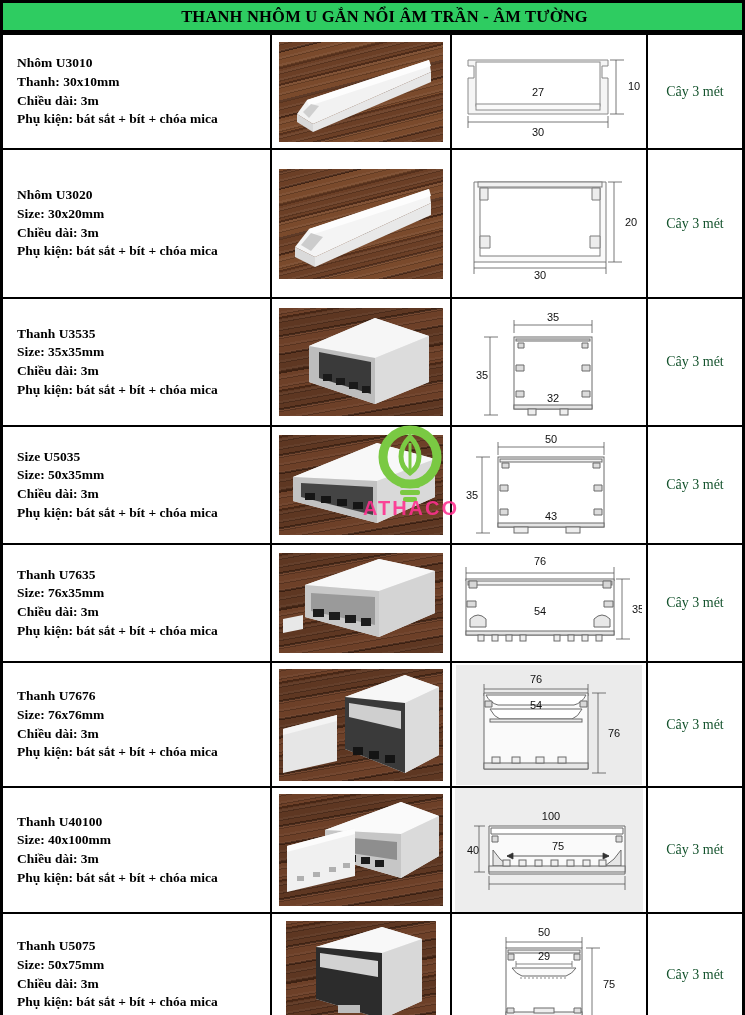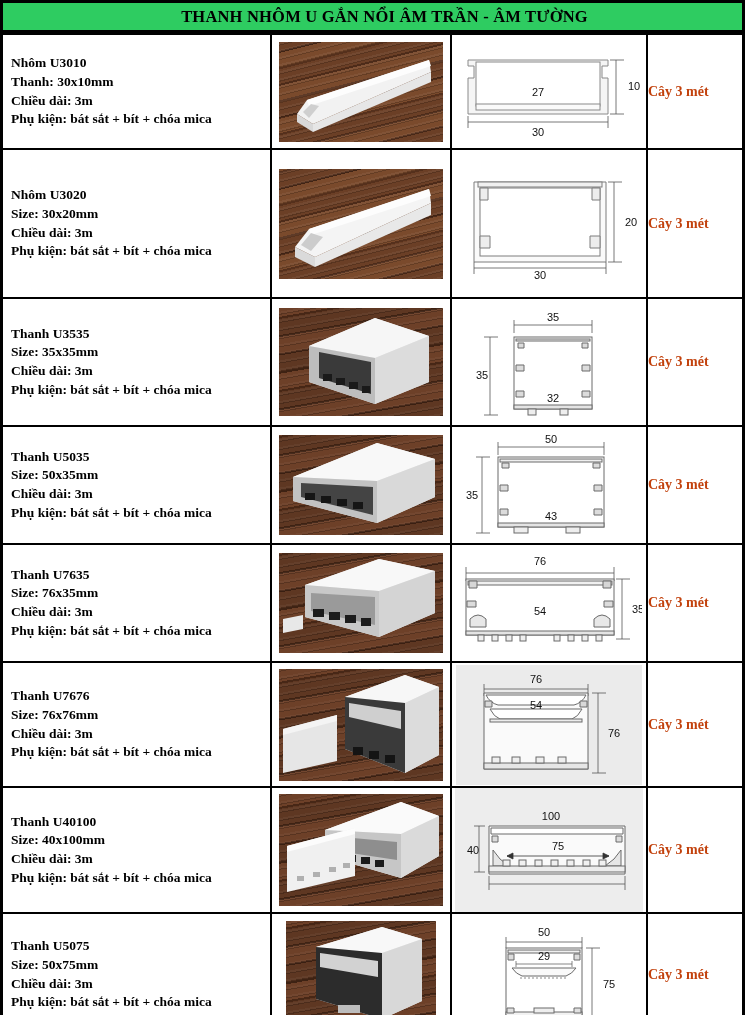--- a/index.html
+++ b/index.html
@@ -46,21 +46,21 @@
     width: 100%;
     border-collapse: collapse;
     table-layout: fixed;
   }
   .tbl td {
     border: 2px solid #000;
     padding: 0;
     vertical-align: middle;
     background: #fff;
   }
-  .tbl tr > td:first-child { border-left: none; }
+  .tbl tr > td:first-child { border-left: none; padding-left: 6px; }
   .tbl tr > td:last-child  { border-right: none; }
   .tbl tr:last-child > td  { border-bottom: none; }
 
   .col-spec  { width: 268px; }
   .col-photo { width: 180px; }
   .col-draw  { width: 196px; }
   .col-unit  { width: 95px; }
 
   
   .spec {
@@ -70,24 +70,24 @@
   .spec .line {
     font-size: 13.5px;
     font-weight: bold;
     color: #000;
     white-space: nowrap;
     font-family: "Liberation Serif", "DejaVu Serif", serif;
   }
 
   
   .unit {
-    text-align: left;
+    text-align: center;
     font-size: 14px;
-    font-weight: bold;
-    color: #c2410c;
+    font-weight: normal;
+    color: #14532d;
     font-family: "Liberation Serif", "DejaVu Serif", serif;
   }
 
   
   .photo-wrap {
     display: flex;
     align-items: center;
     justify-content: center;
     height: 100%;
   }
@@ -346,21 +346,21 @@
         </div>
       </td>
       <td class="unit">
         <span>Cây 3 mét</span>
       </td>
     </tr>
 
     <tr style="height:118px">
       <td>
         <div class="spec">
-          <div class="line">Thanh U5035</div>
+          <div class="line">Size U5035</div>
           <div class="line">Size: 50x35mm</div>
           <div class="line">Chiều dài: 3m</div>
           <div class="line">Phụ kiện: bát sắt + bít + chóa mica</div>
         </div>
       </td>
       <td>
         <div class="photo-wrap">
           <div class="photo" style="width:164px;height:100px">
             <div class="wood dark"></div>
             <svg viewBox="0 0 164 100">
@@ -694,14 +694,25 @@
         </div>
       </td>
       <td class="unit">
         <span>Cây 3 mét</span>
       </td>
     </tr>
 
     </tbody>
   </table>
 
+  <div id="watermark">
+    <svg width="105" height="92" viewBox="0 0 105 92">
+      <circle cx="52" cy="36" r="27" fill="none" stroke="#7AC943" stroke-width="9"></circle>
+      <rect x="42" y="62" width="20" height="5" rx="2" fill="#7AC943"></rect>
+      <rect x="42" y="69" width="20" height="5" rx="2" fill="#7AC943"></rect>
+      <rect x="45" y="76" width="14" height="5" rx="2" fill="#7AC943"></rect>
+      <path d="M52 16 C40 28, 40 44, 52 52 C64 44, 64 28, 52 16 Z" fill="none" stroke="#7AC943" stroke-width="5"></path>
+      <line x1="52" y1="22" x2="52" y2="52" stroke="#7AC943" stroke-width="3"></line>
+    </svg>
+    <div class="wm-text">ATHACO</div>
+  </div>
 
 </div>
 
 </body></html>

